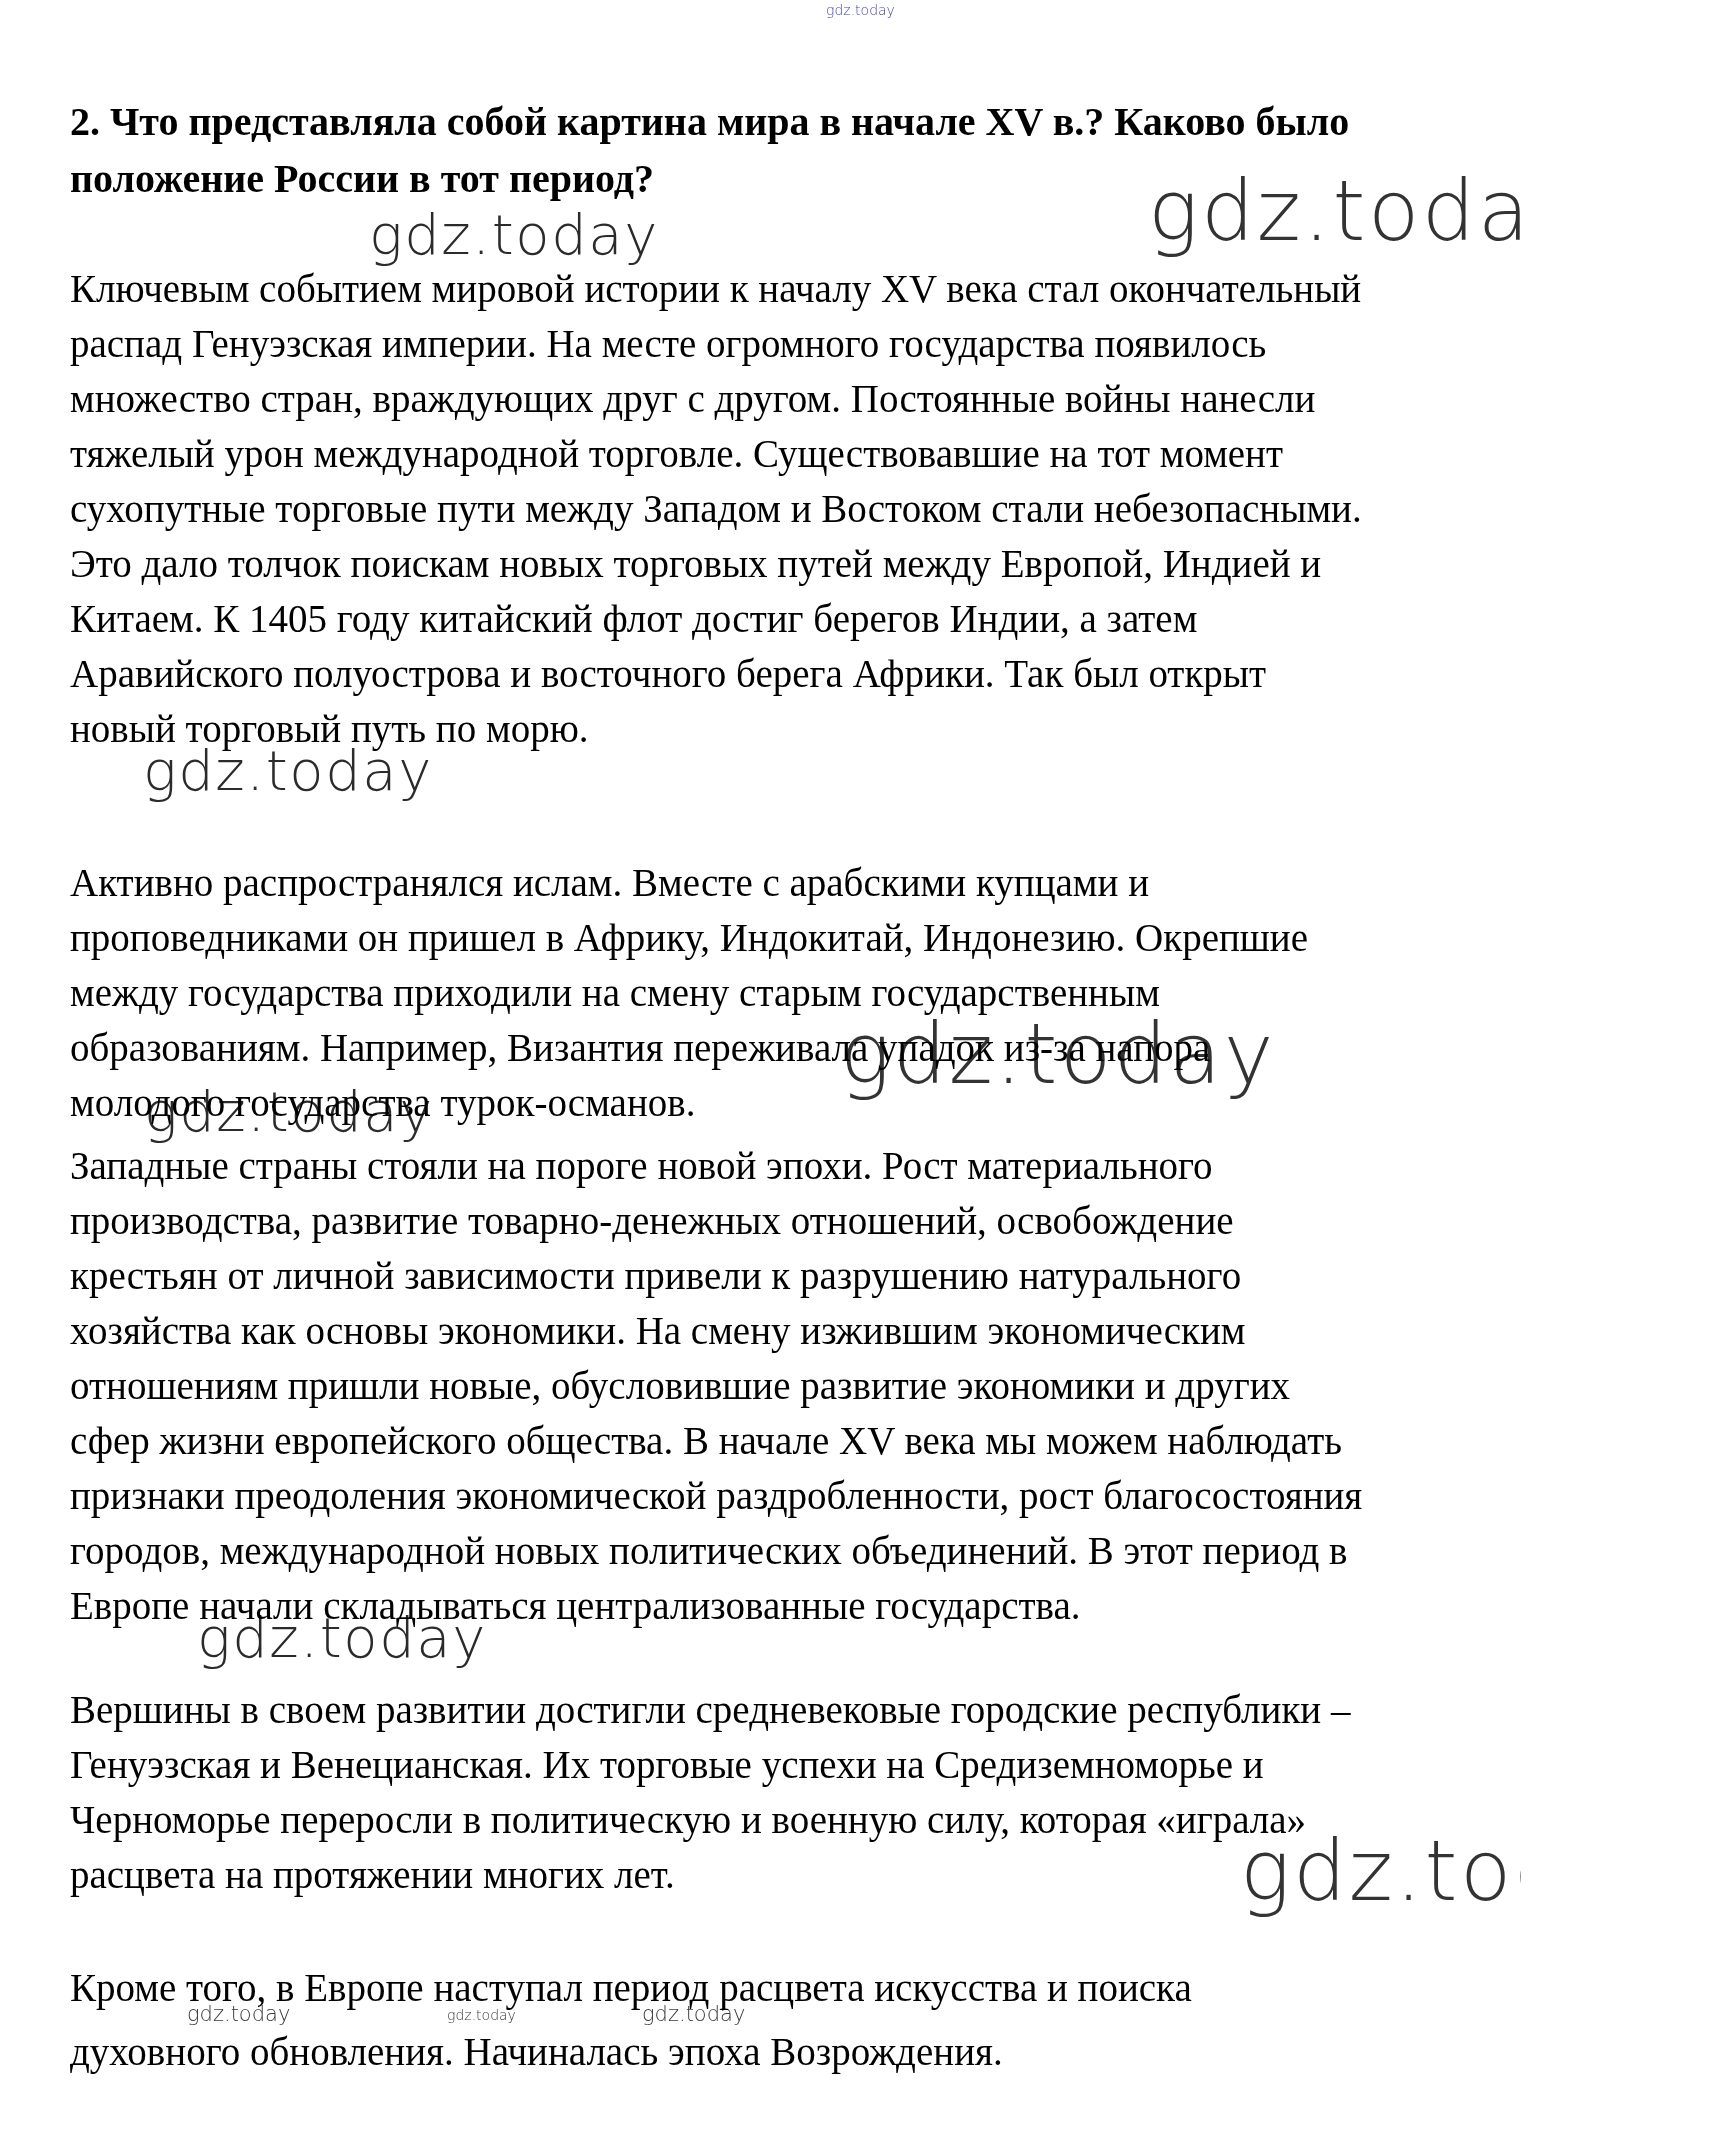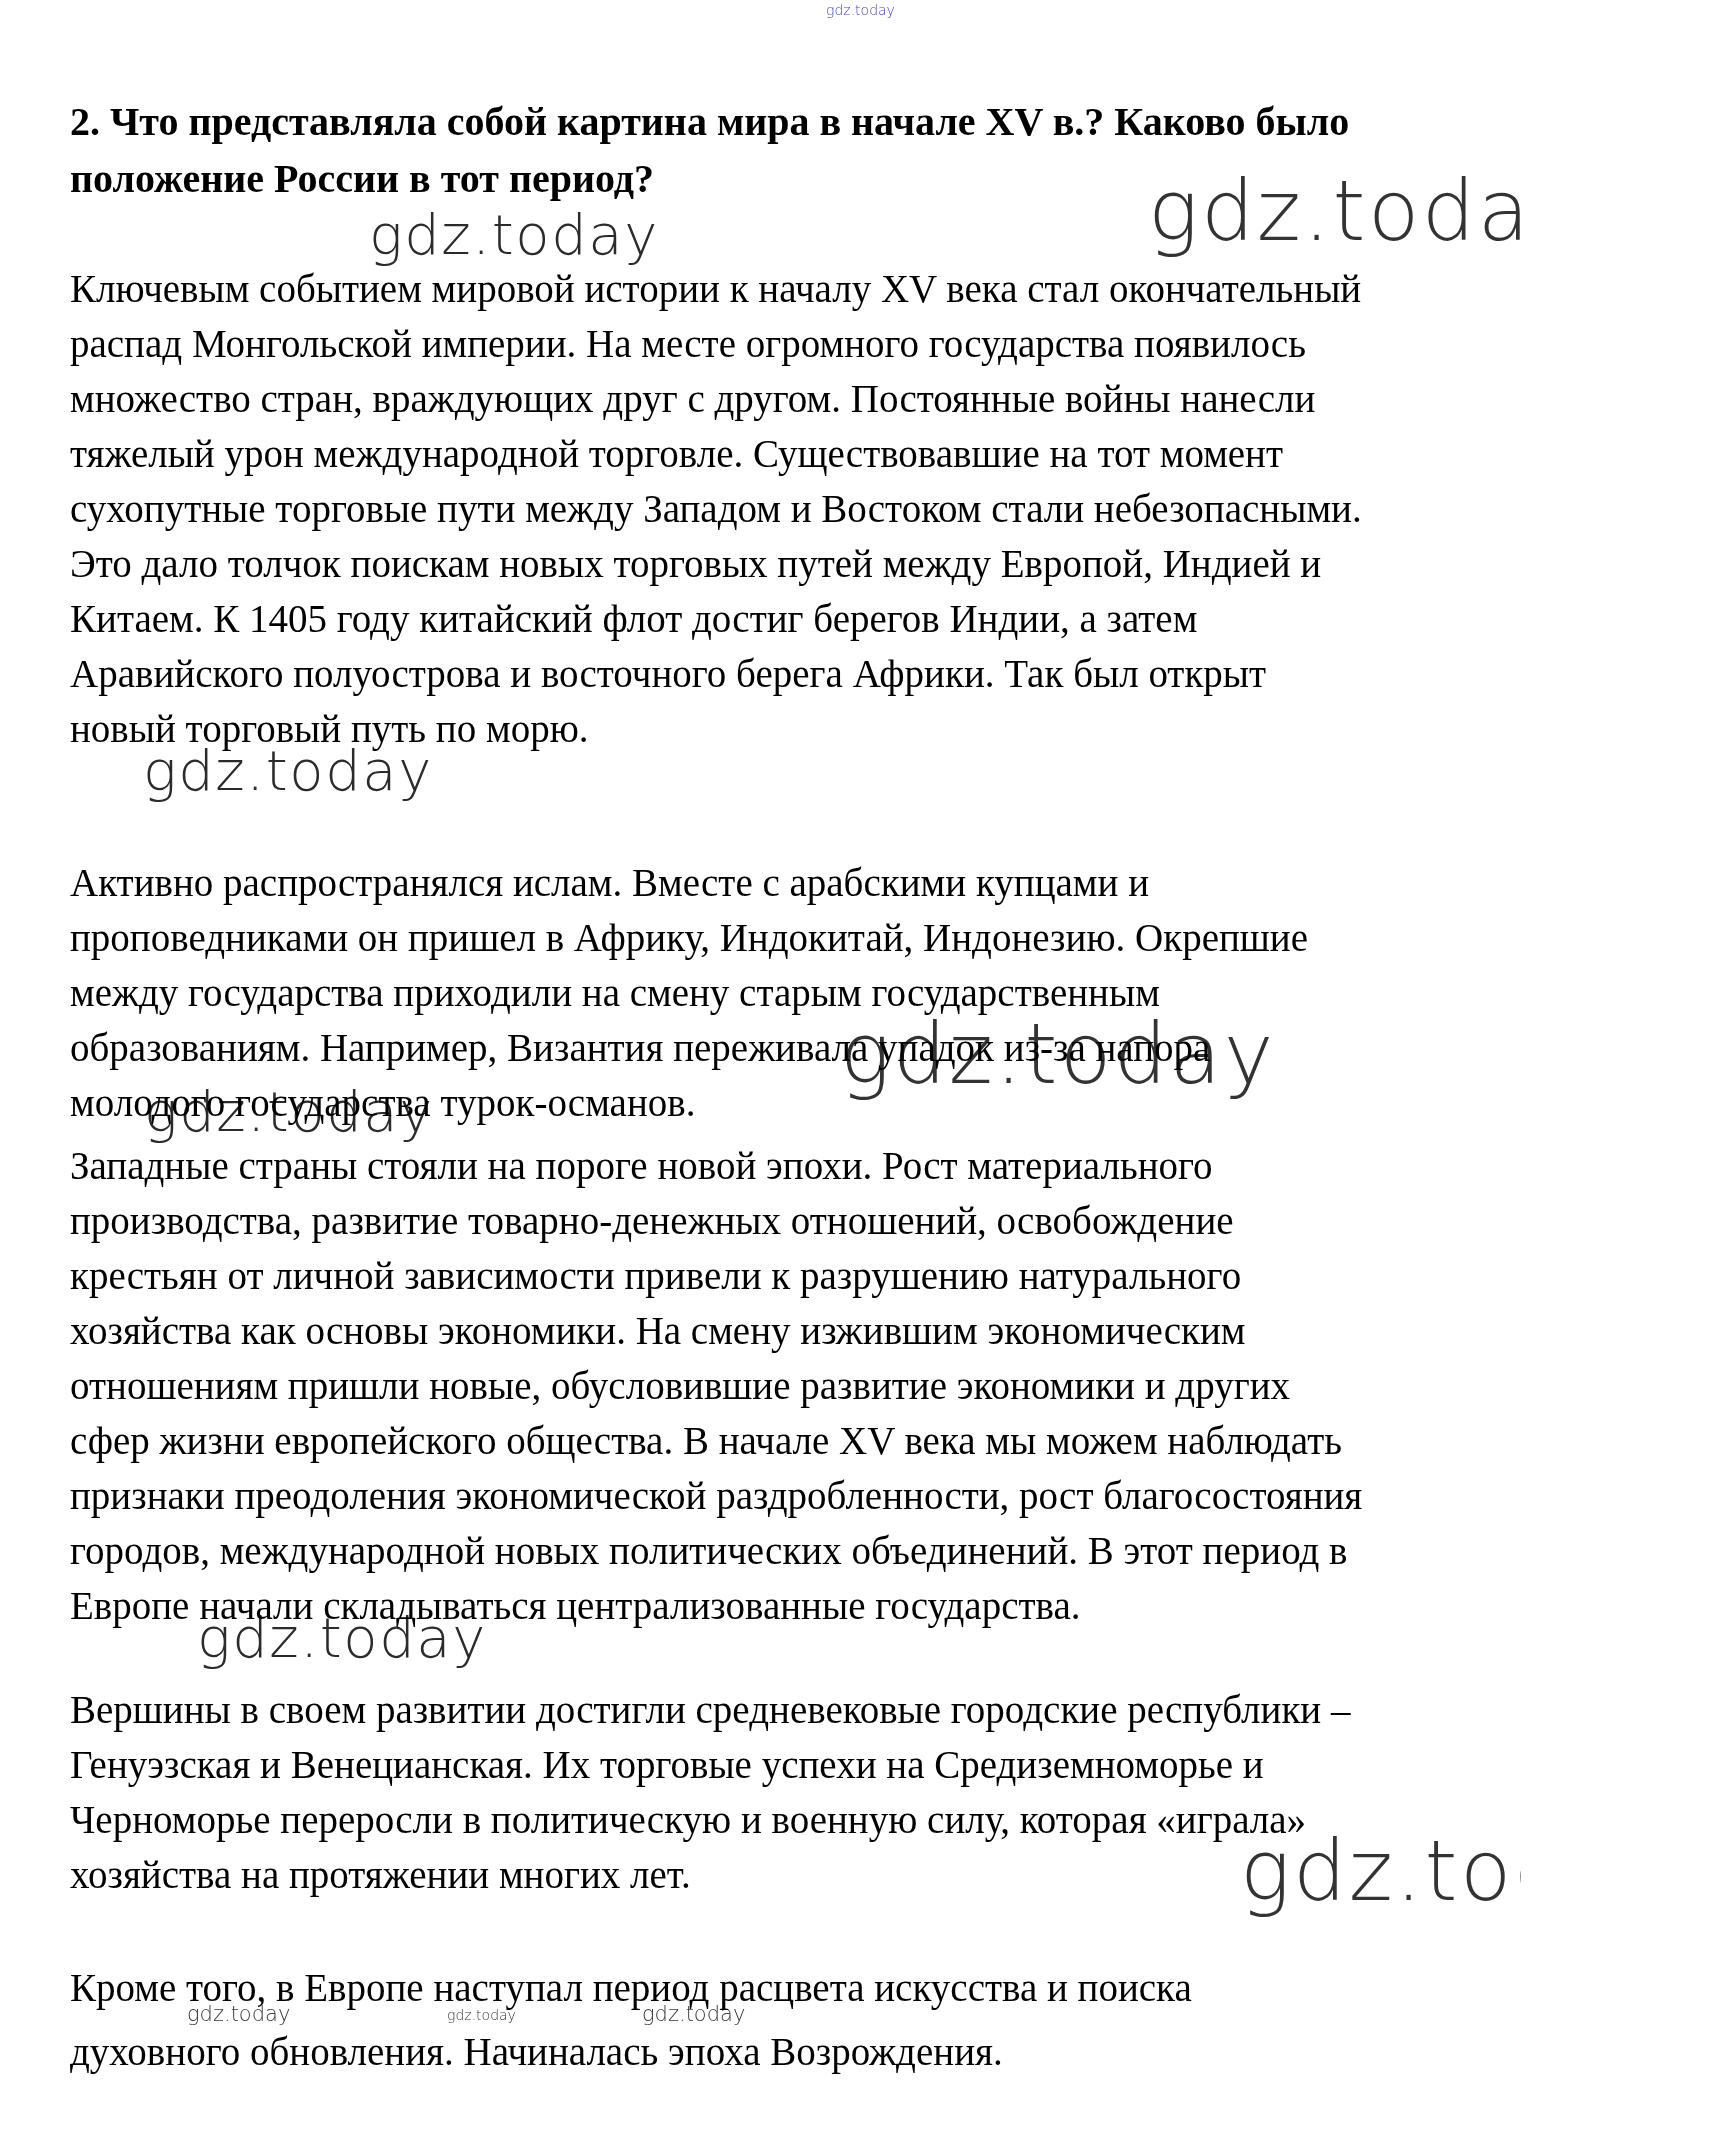--- a/index.html
+++ b/index.html
@@ -73,21 +73,21 @@
   <span class="wm wm-tiny wm-10">gdz.today</span>
   <span class="wm wm-tiny wm-11">gdz.today</span>
 
   <div class="heading">
     <div class="line">2. Что представляла собой картина мира в начале XV в.? Каково было</div>
     <div class="line">положение России в тот период?</div>
   </div>
 
   <div class="para para-1">
     <div class="line">Ключевым событием мировой истории к началу XV века стал окончательный</div>
-    <div class="line">распад Монгольской империи. На месте огромного государства появилось</div>
+    <div class="line">распад Генуэзская империи. На месте огромного государства появилось</div>
     <div class="line">множество стран, враждующих друг с другом. Постоянные войны нанесли</div>
     <div class="line">тяжелый урон международной торговле. Существовавшие на тот момент</div>
     <div class="line">сухопутные торговые пути между Западом и Востоком стали небезопасными.</div>
     <div class="line">Это дало толчок поискам новых торговых путей между Европой, Индией и</div>
     <div class="line">Китаем. К 1405 году китайский флот достиг берегов Индии, а затем</div>
     <div class="line">Аравийского полуострова и восточного берега Африки. Так был открыт</div>
     <div class="line">новый торговый путь по морю.</div>
   </div>
 
   <div class="para para-2">
@@ -107,21 +107,21 @@
     <div class="line">сфер жизни европейского общества. В начале XV века мы можем наблюдать</div>
     <div class="line">признаки преодоления экономической раздробленности, рост благосостояния</div>
     <div class="line">городов, международной новых политических объединений. В этот период в</div>
     <div class="line">Европе начали складываться централизованные государства.</div>
   </div>
 
   <div class="para para-4">
     <div class="line">Вершины в своем развитии достигли средневековые городские республики –</div>
     <div class="line">Генуэзская и Венецианская. Их торговые успехи на Средиземноморье и</div>
     <div class="line">Черноморье переросли в политическую и военную силу, которая «играла»</div>
-    <div class="line">хозяйства на протяжении многих лет.</div>
+    <div class="line">расцвета на протяжении многих лет.</div>
   </div>
 
   <div class="para para-5">
     <div class="line">Кроме того, в Европе наступал период расцвета искусства и поиска</div>
     <div class="line">духовного обновления. Начиналась эпоха Возрождения.</div>
   </div>
 
 </div>
 
 

